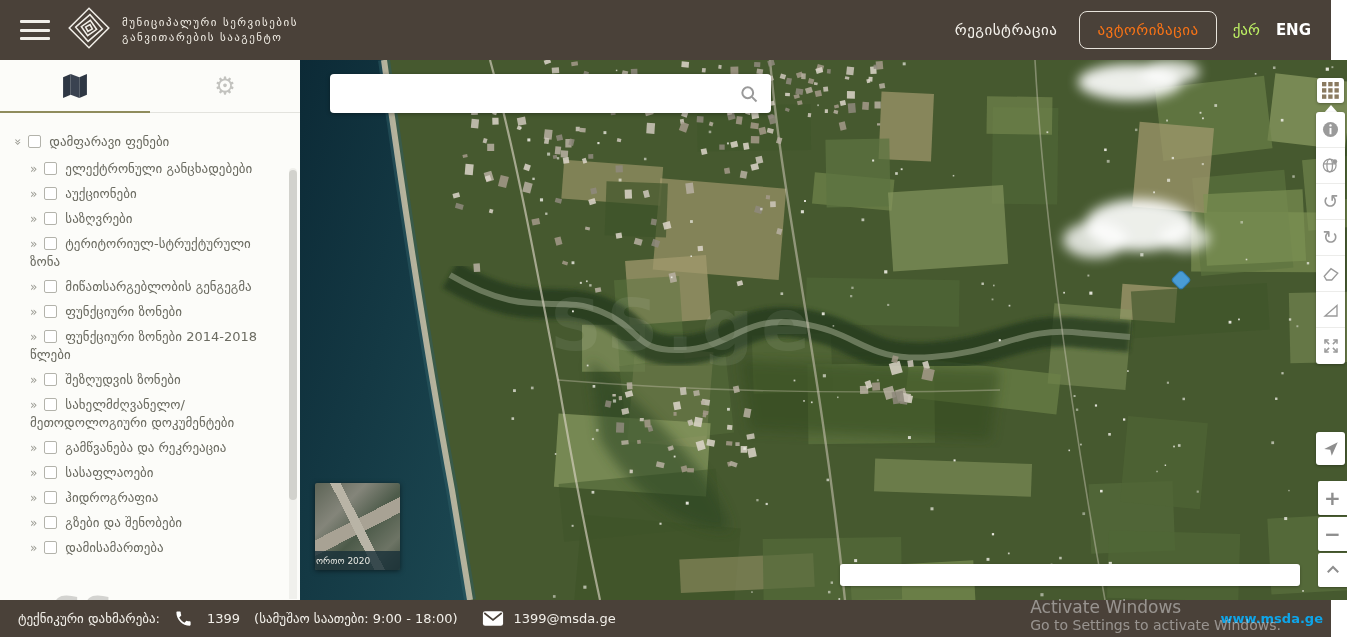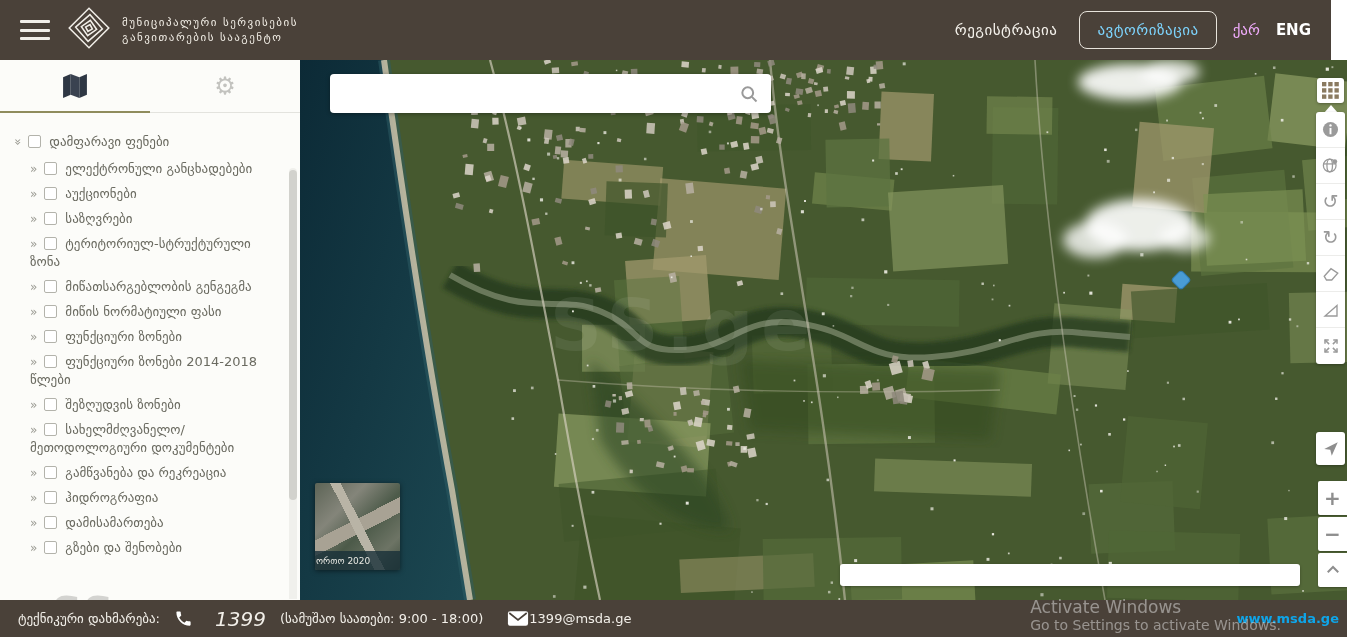--- a/index.html
+++ b/index.html
@@ -7,33 +7,33 @@
   .page { position:relative; width:1347px; height:637px; }
 
   
   .header { position:absolute; top:0; left:0; right:16px; height:60px; background:#4a4139; display:flex; align-items:center; z-index:30; }
   .burger { width:30px; height:20px; margin-left:20px; display:flex; flex-direction:column; justify-content:space-between; cursor:pointer; }
   .burger span { display:block; height:3px; background:#f2efe9; border-radius:1px; }
   .logo { margin-left:18px; }
   .brand { margin-left:12px; color:#f0ece4; font-size:11px; letter-spacing:1.5px; line-height:15px; }
   .hnav { margin-left:auto; display:flex; align-items:center; margin-right:14px; }
   .hnav .navlink { color:#f5f2ec; font-size:15px; letter-spacing:.5px; margin:0 14px; cursor:pointer; white-space:nowrap; }
-  .auth-btn { border:1px solid #e8e4dc; border-radius:8px; padding:9px 17px; color:#7dd3fc; font-size:15px; letter-spacing:.5px; cursor:pointer; margin:0 8px; }
+  .auth-btn { border:1px solid #e8e4dc; border-radius:8px; padding:9px 17px; color:#f97316; font-size:15px; letter-spacing:.5px; cursor:pointer; margin:0 8px; }
   .lang { font-size:15px; margin:0 8px; cursor:pointer; }
-  .lang.ka { color:#f0abfc; }
+  .lang.ka { color:#bef264; }
   .lang.en { color:#ffffff; font-weight:bold; margin-right:6px; }
 
   
-  .footer { position:absolute; left:0; right:0; bottom:0; height:37px; background:#4a4139; display:flex; align-items:center; z-index:30; color:#f2efe9; font-size:13px; }
+  .footer { position:absolute; left:0; right:16px; bottom:0; height:37px; background:#4a4139; display:flex; align-items:center; z-index:30; color:#f2efe9; font-size:13px; }
   .footer .sup { margin-left:18px; }
   .footer .phico { margin-left:14px; display:flex; align-items:center; }
-  .footer .phone { margin-left:22px; font-size:20px;font-style:italic; }
+  .footer .phone { margin-left:14px; font-size:13px; }
   .footer .hours { margin-left:14px; }
   .footer .mailico { margin-left:24px; display:flex; align-items:center; }
-  .footer .email { }
+  .footer .email { margin-left:10px; }
   .footer .site { margin-left:auto; margin-right:8px; font-weight:bold; font-size:13px; color:#0ea5e9; }
 
   
   .sidebar { position:absolute; top:60px; left:0; width:300px; height:540px; background:#fcfcf9; z-index:10; }
   .tabs { height:53px; display:flex; border-bottom:1px solid #e3e3de; }
   .tab { flex:1; display:flex; align-items:center; justify-content:center; cursor:pointer; position:relative; }
   .tab.active::after { content:""; position:absolute; left:0; right:0; bottom:-1px; height:2px; background:#8f8c5d; }
   .gear-glyph { font-size:24px; color:#c3c3bf; line-height:1; }
   .tree-wrap { position:relative; height:486px; overflow:hidden; padding-top:20px; }
   ul.tree { list-style:none; }
@@ -127,29 +127,29 @@
       </div>
     </div>
     <div class="tree-wrap">
       <ul class="tree">
           <li class="titem root"><span class="chev">»</span><span class="cb"></span><span>დამფარავი ფენები</span></li>
           <li class="titem"><span class="chev">»</span><span class="cb"></span><span>ელექტრონული განცხადებები</span></li>
           <li class="titem"><span class="chev">»</span><span class="cb"></span><span>აუქციონები</span></li>
           <li class="titem"><span class="chev">»</span><span class="cb"></span><span>საზღვრები</span></li>
           <li class="titem"><span class="chev">»</span><span class="cb"></span><span>ტერიტორიულ-სტრუქტურული ზონა</span></li>
           <li class="titem"><span class="chev">»</span><span class="cb"></span><span>მიწათსარგებლობის გენგეგმა</span></li>
-          <li class="titem"><span class="chev">»</span><span class="cb"></span><span>მიწის ნორმატიული ფასი</span></li>
           <li class="titem"><span class="chev">»</span><span class="cb"></span><span>ფუნქციური ზონები</span></li>
           <li class="titem"><span class="chev">»</span><span class="cb"></span><span>ფუნქციური ზონები 2014-2018 წლები</span></li>
           <li class="titem"><span class="chev">»</span><span class="cb"></span><span>შეზღუდვის ზონები</span></li>
           <li class="titem"><span class="chev">»</span><span class="cb"></span><span>სახელმძღვანელო/ მეთოდოლოგიური დოკუმენტები</span></li>
           <li class="titem"><span class="chev">»</span><span class="cb"></span><span>გამწვანება და რეკრეაცია</span></li>
+          <li class="titem"><span class="chev">»</span><span class="cb"></span><span>სასაფლაოები</span></li>
           <li class="titem"><span class="chev">»</span><span class="cb"></span><span>ჰიდროგრაფია</span></li>
+          <li class="titem"><span class="chev">»</span><span class="cb"></span><span>გზები და შენობები</span></li>
           <li class="titem"><span class="chev">»</span><span class="cb"></span><span>დამისამართება</span></li>
-          <li class="titem"><span class="chev">»</span><span class="cb"></span><span>გზები და შენობები</span></li>
         </ul>
       <div class="sb-track">
           <div class="sb-thumb"></div>
         </div>
     </div>
     <div class="wm-side">SS.ge</div>
   </div>
 
   <div class="map">
     <svg class="base" id="mapsvg" width="1047" height="540" viewBox="0 0 1047 540">

